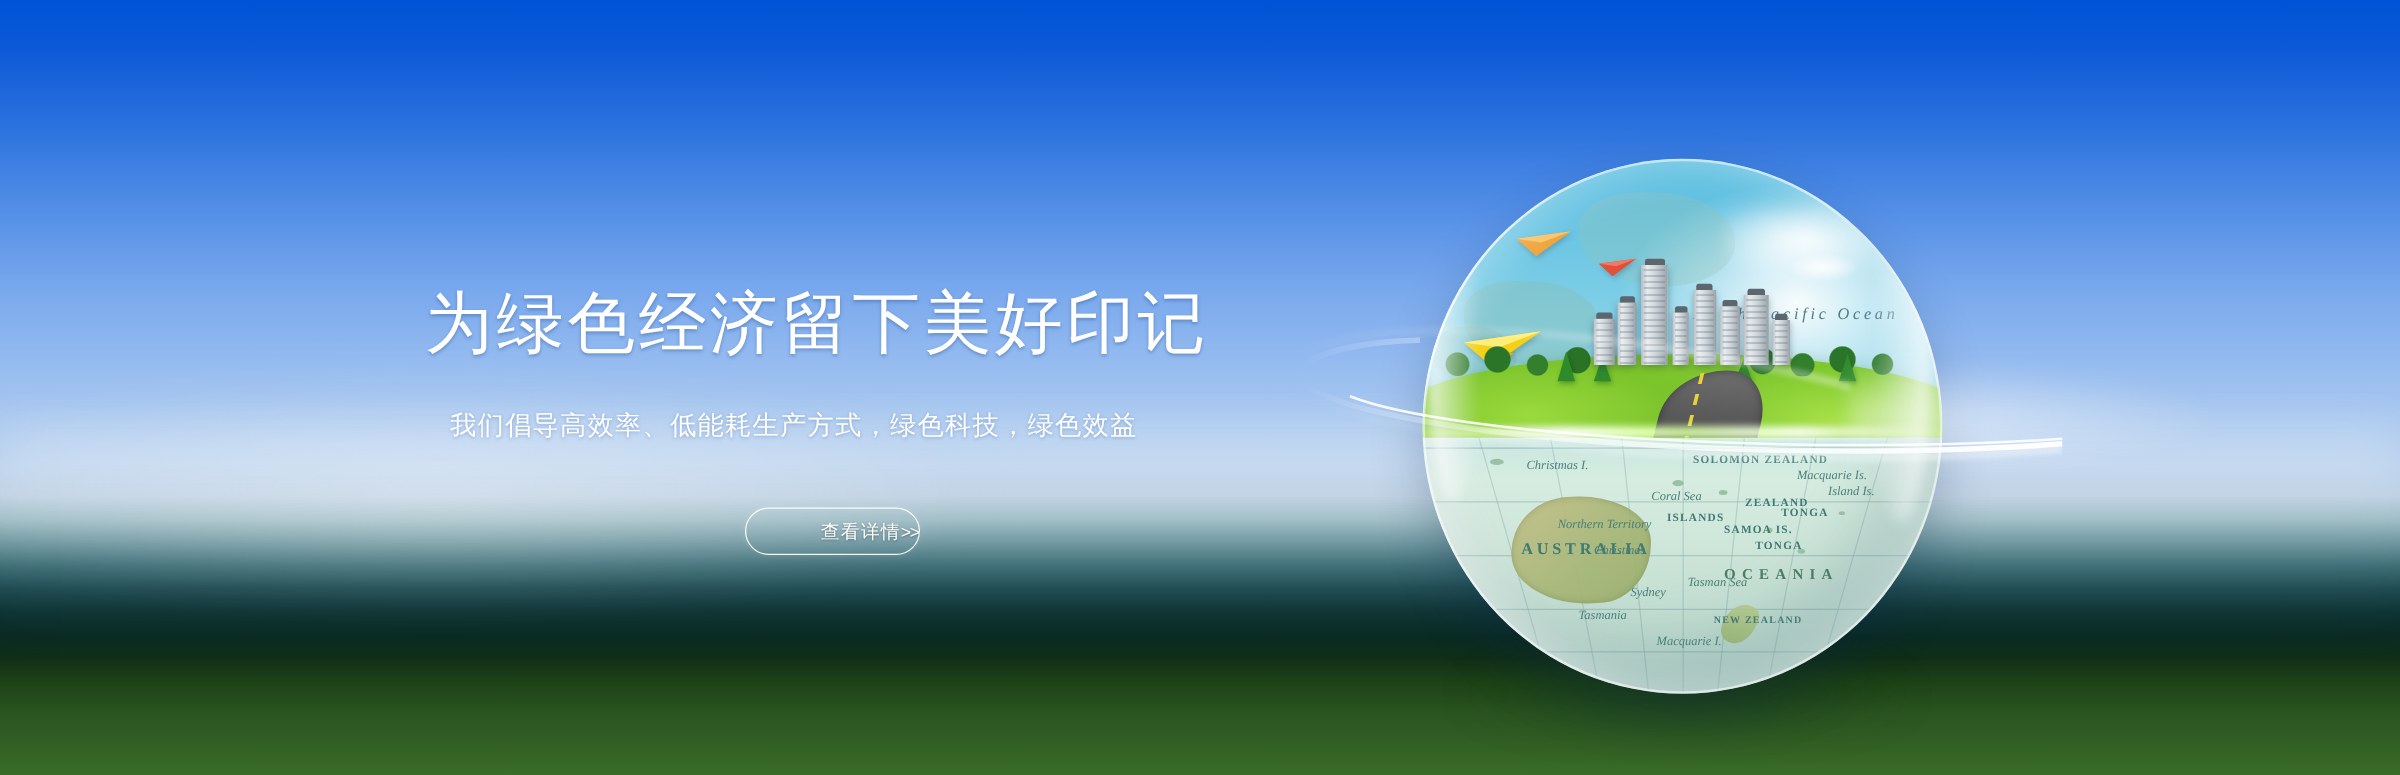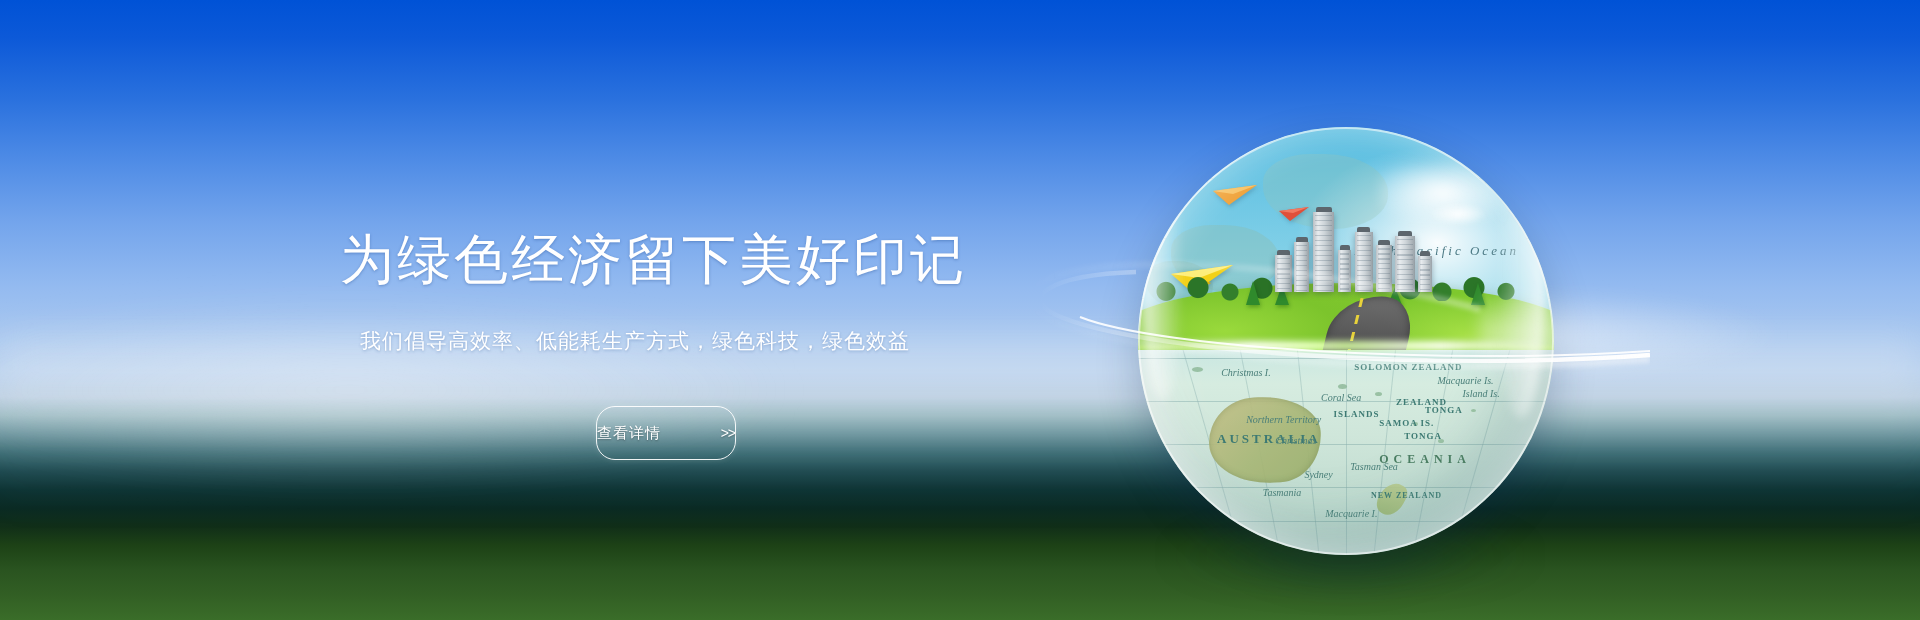--- a/index.html
+++ b/index.html
@@ -84,30 +84,30 @@
     color:#ffffff;
     font-weight:400;
     white-space:nowrap;
     text-shadow:0 1px 3px rgba(20,60,130,.30);
   }
 
   
   .cta {
     position:absolute;
     left:596px; top:406px;
-    width:140px; height:54px;
+    width:140px; height:38px;
     border:1px solid rgba(255,255,255,.92);
     border-radius:19px;
     background:transparent;
     color:#ffffff;
     font-size:15px;
     letter-spacing:1px;
     display:flex;
     align-items:center;
-    justify-content:space-between;
+    justify-content:flex-end;
     gap:0;
     cursor:pointer;
     font-family:"Liberation Sans","DejaVu Sans",sans-serif;
     text-shadow:0 1px 2px rgba(0,0,0,.35);
     box-shadow:0 0 6px rgba(255,255,255,.12);
   }
   .cta .chev { font-size:14px; letter-spacing:-1px; }
 
   
   .globe-wrap {

